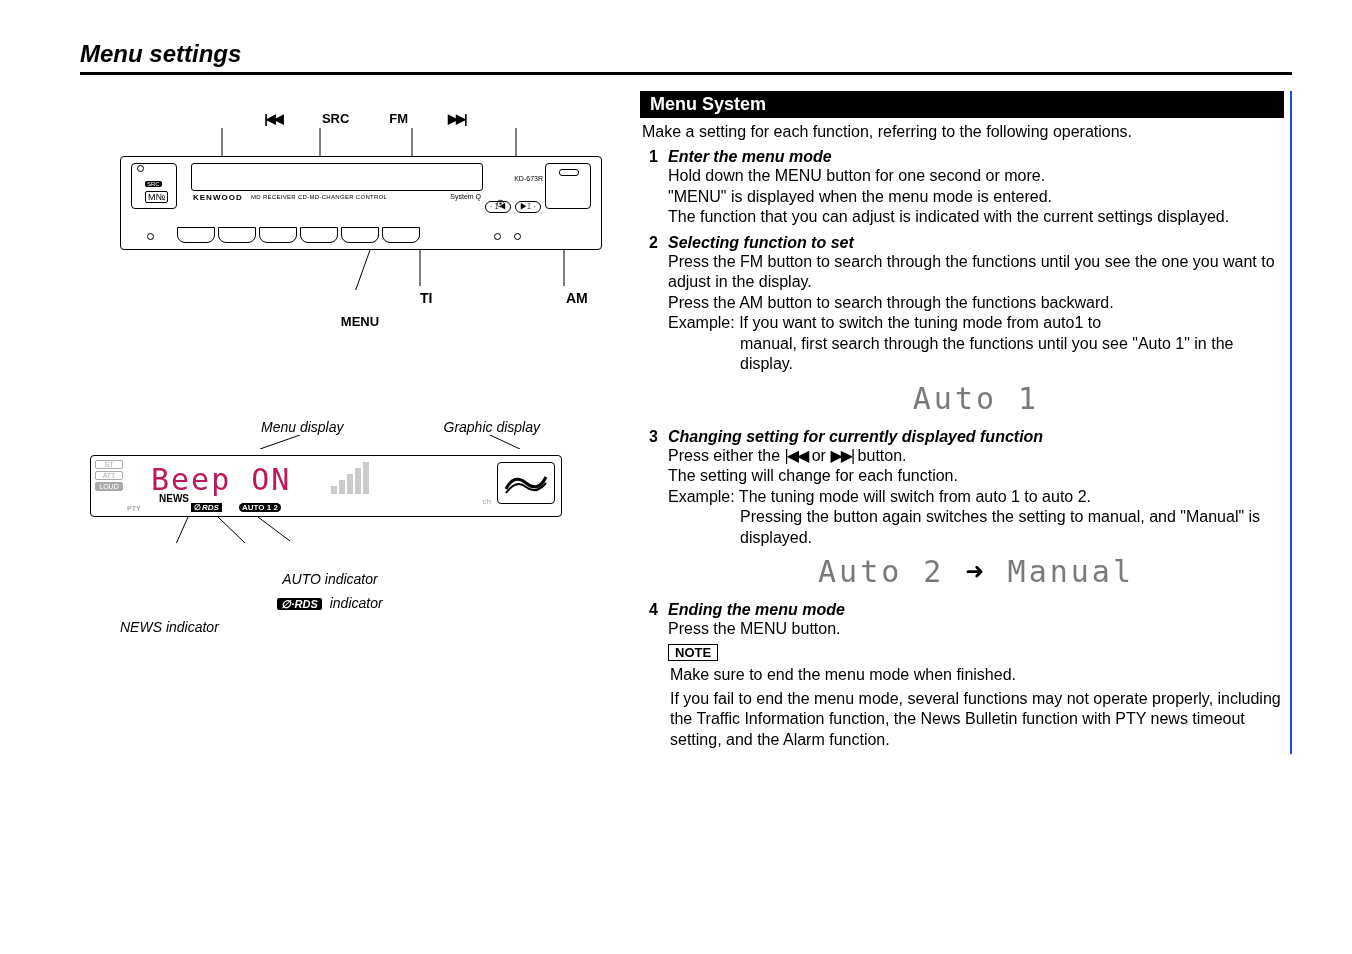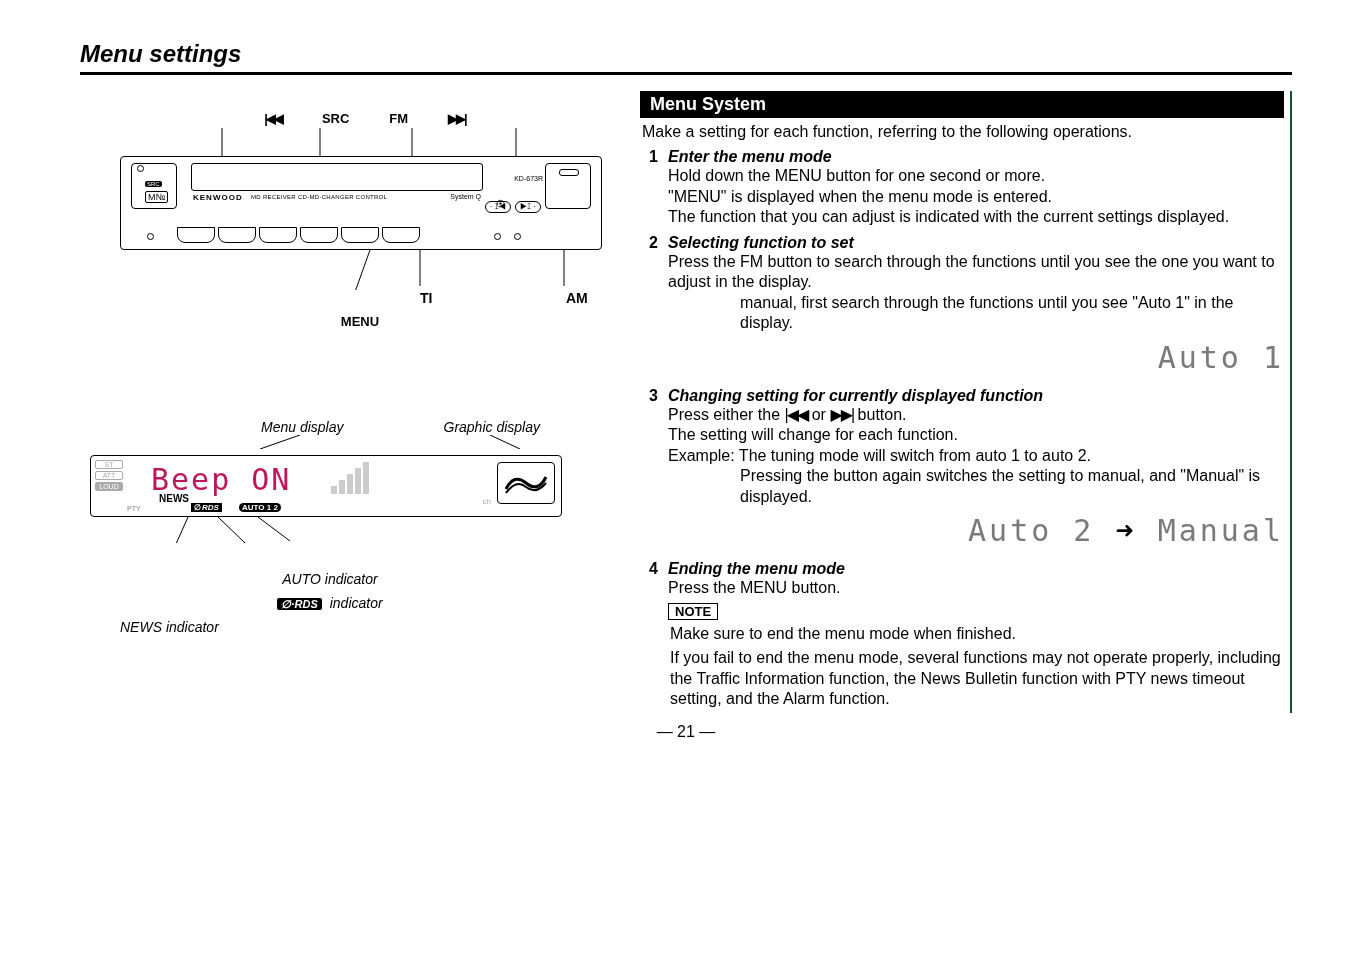--- a/index.html
+++ b/index.html
@@ -28,21 +28,21 @@
   .cols {
     display: flex;
     gap: 20px;
   }
   .left {
     width: 540px;
     flex: none;
   }
   .right {
     flex: 1;
-    border-right: 2px solid #14532d;
+    border-right: 2px solid #1d4ed8;
     padding-right: 6px;
   }
 
   
   .device-wrap {
     position: relative;
     margin: 20px 0 0 30px;
   }
   .device-labels-top {
     display: flex;
@@ -170,21 +170,21 @@
   }
   .body-text { font-size:16px; line-height:1.28; margin:4px 0 4px 2px;}
   .step { display:flex; gap:10px; margin-top:6px;}
   .step .num { font-weight:bold; font-size:16px; width:18px; text-align:right; flex:none;}
   .step .content { flex:1;}
   .step-title { font-style:italic; font-weight:bold; font-size:16px; }
   .step-body { font-size:16px; line-height:1.28;}
   .step-example-indent { margin-left:72px;}
   .dot-display {
     font-family: monospace; font-size:30px; letter-spacing:3px; color:#7a7a7a;
-    text-align:right; margin:6px 0;
+    text-align:center; margin:6px 0;
     text-shadow: 0 0 0 rgba(0,0,0,0.0);
   }
   .note-box { display:inline-block; border:1.5px solid #000; padding:0 6px; font-weight:bold; font-size:13px; margin-top:4px;}
   .footer { text-align:center; font-size:16px; margin-top:10px;}
 
 </style>
 </head>
 <body>
 
 <div class="page">
@@ -323,20 +323,22 @@
           <div class="step-body">"MENU" is displayed when the menu mode is entered.</div>
           <div class="step-body">The function that you can adjust is indicated with the current settings displayed.</div>
         </div>
       </div>
 
       <div class="step">
         <div class="num">2</div>
         <div class="content">
           <div class="step-title">Selecting function to set</div>
           <div class="step-body">Press the FM button to search through the functions until you see the one you want to adjust in the display.</div>
+          <div class="step-body">Press the AM button to search through the functions backward.</div>
+          <div class="step-body">Example: If you want to switch the tuning mode from auto1 to</div>
           <div class="step-body step-example-indent">manual, first search through the functions until you see "Auto 1" in the display.</div>
           <div class="dot-display">Auto 1</div>
         </div>
       </div>
 
       <div class="step">
         <div class="num">3</div>
         <div class="content">
           <div class="step-title">Changing setting for currently displayed function</div>
           <div class="step-body">

